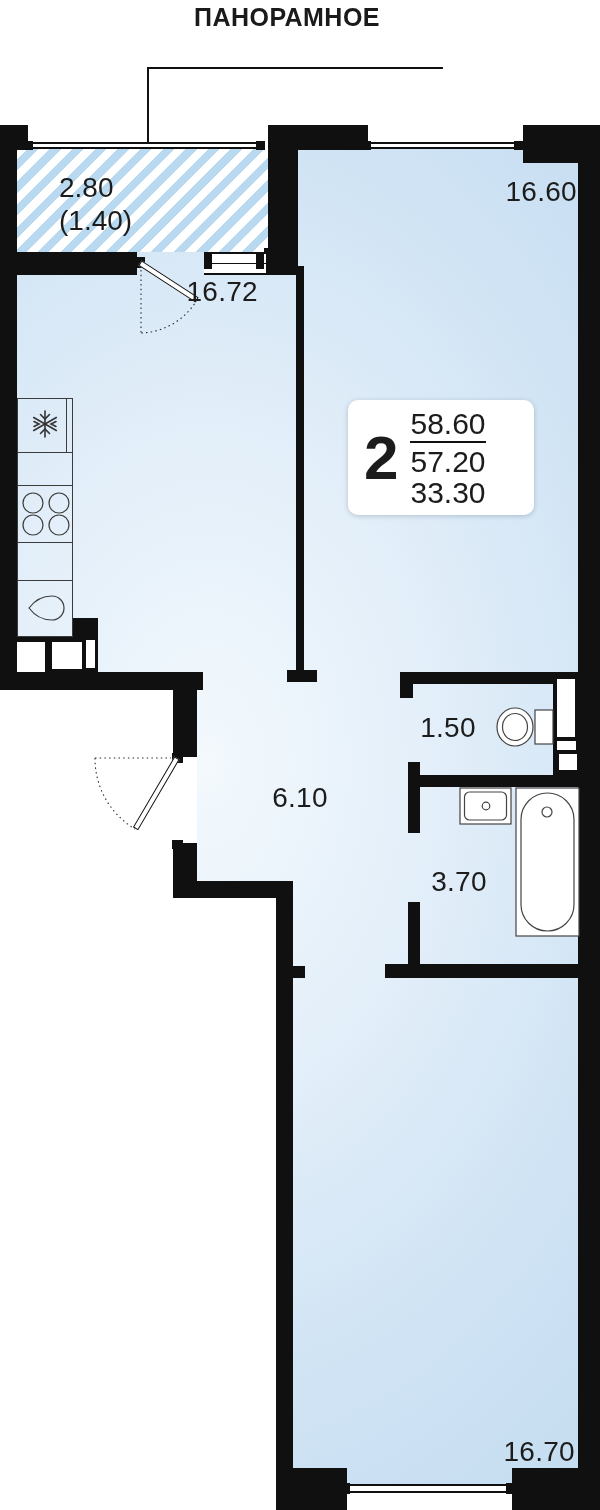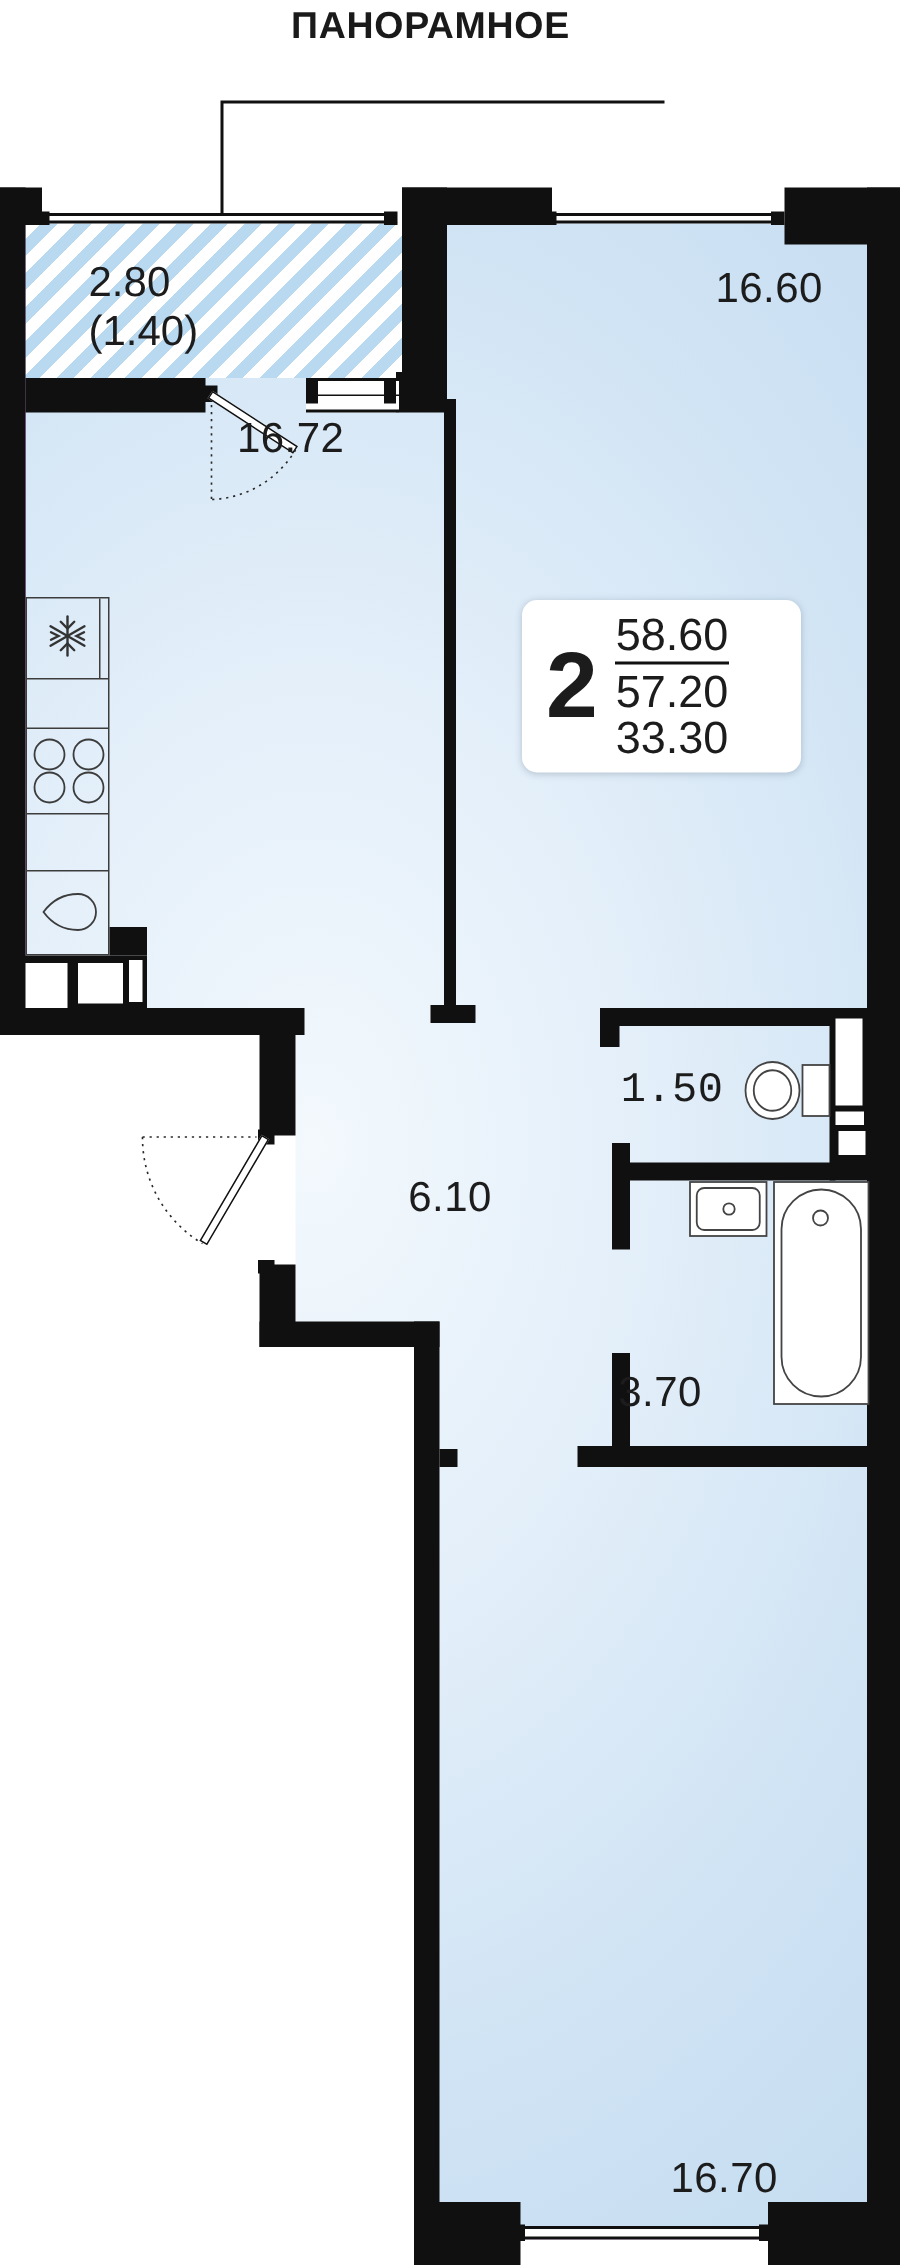--- a/index.html
+++ b/index.html
@@ -15,21 +15,21 @@
   .win{position:absolute;background:#ffffff;border-top:2px solid #101010;border-bottom:2px solid #101010;box-sizing:border-box;}
   .win-inner{position:absolute;left:0;right:0;height:1px;background:#101010;}
   .sq{position:absolute;background:#101010;}
   .leaf{position:absolute;background:#ffffff;border:1.2px solid #101010;box-sizing:border-box;}
   .counter{position:absolute;left:17px;top:398px;width:56px;height:239px;
            border:1.2px solid #3c3c3c;box-sizing:border-box;}
   .cline{position:absolute;left:0;right:0;height:1.2px;background:#3c3c3c;}
   .cvline{position:absolute;top:0;width:1.2px;background:#3c3c3c;}
   .label{position:absolute;font-size:28px;letter-spacing:0.3px;color:#1c1c1c;}
   .label.center{text-align:center;}
-  .label.right{}
+  .label.right{text-align:right;}
   .balc-label{position:absolute;left:59px;top:171px;width:180px;text-align:left;
               font-size:28px;line-height:33px;}
   .title{position:absolute;left:122px;top:2px;width:330px;text-align:center;
          font-size:25px;line-height:30px;font-weight:600;letter-spacing:0.5px;color:#1a1a1a;}
   .infocard{position:absolute;left:348px;top:400px;width:186px;height:115px;background:#ffffff;
             border-radius:10px;box-shadow:0 1px 5px rgba(40,60,80,0.25);
             display:flex;align-items:center;justify-content:flex-start;padding-left:16px;box-sizing:border-box;}
   .infocard .big{font-size:62px;font-weight:700;line-height:1;letter-spacing:-1px;}
   .infocard .col{margin-left:13px;font-size:30px;line-height:31px;}
   .infocard .col .tot{font-weight:400;border-bottom:2.5px solid #111;padding-bottom:2px;margin-bottom:3px;display:inline-block;}
@@ -174,24 +174,24 @@
     <div>ПАНОРАМНОЕ</div>
   </div>
 
   <div class="balc-label">
     <div>2.80</div>
     <div>(1.40)</div>
   </div>
 
   <div class="label right" style="left:158px;top:276px;width:100px;">16.72</div>
   <div class="label right" style="left:477px;top:176px;width:100px;">16.60</div>
-  <div class="label center" style="left:398px;top:712px;width:100px;font-family:Liberation Mono, monospace;">1.50</div>
+  <div class="label center" style="left:398px;top:712px;width:100px;">1.50</div>
   <div class="label center" style="left:250px;top:782px;width:100px;">6.10</div>
-  <div class="label center" style="left:390px;top:866px;width:100px;margin-top:46px;">3.70</div>
-  <div class="label right" style="left:447px;top:1436px;width:100px;">16.70</div>
+  <div class="label center" style="left:409px;top:866px;width:100px;">3.70</div>
+  <div class="label right" style="left:475px;top:1436px;width:100px;">16.70</div>
 
   <div class="infocard">
     <div class="big">2</div>
     <div class="col">
       <div><span class="tot">58.60</span></div>
       <div>57.20</div>
       <div>33.30</div>
     </div>
   </div>
 

